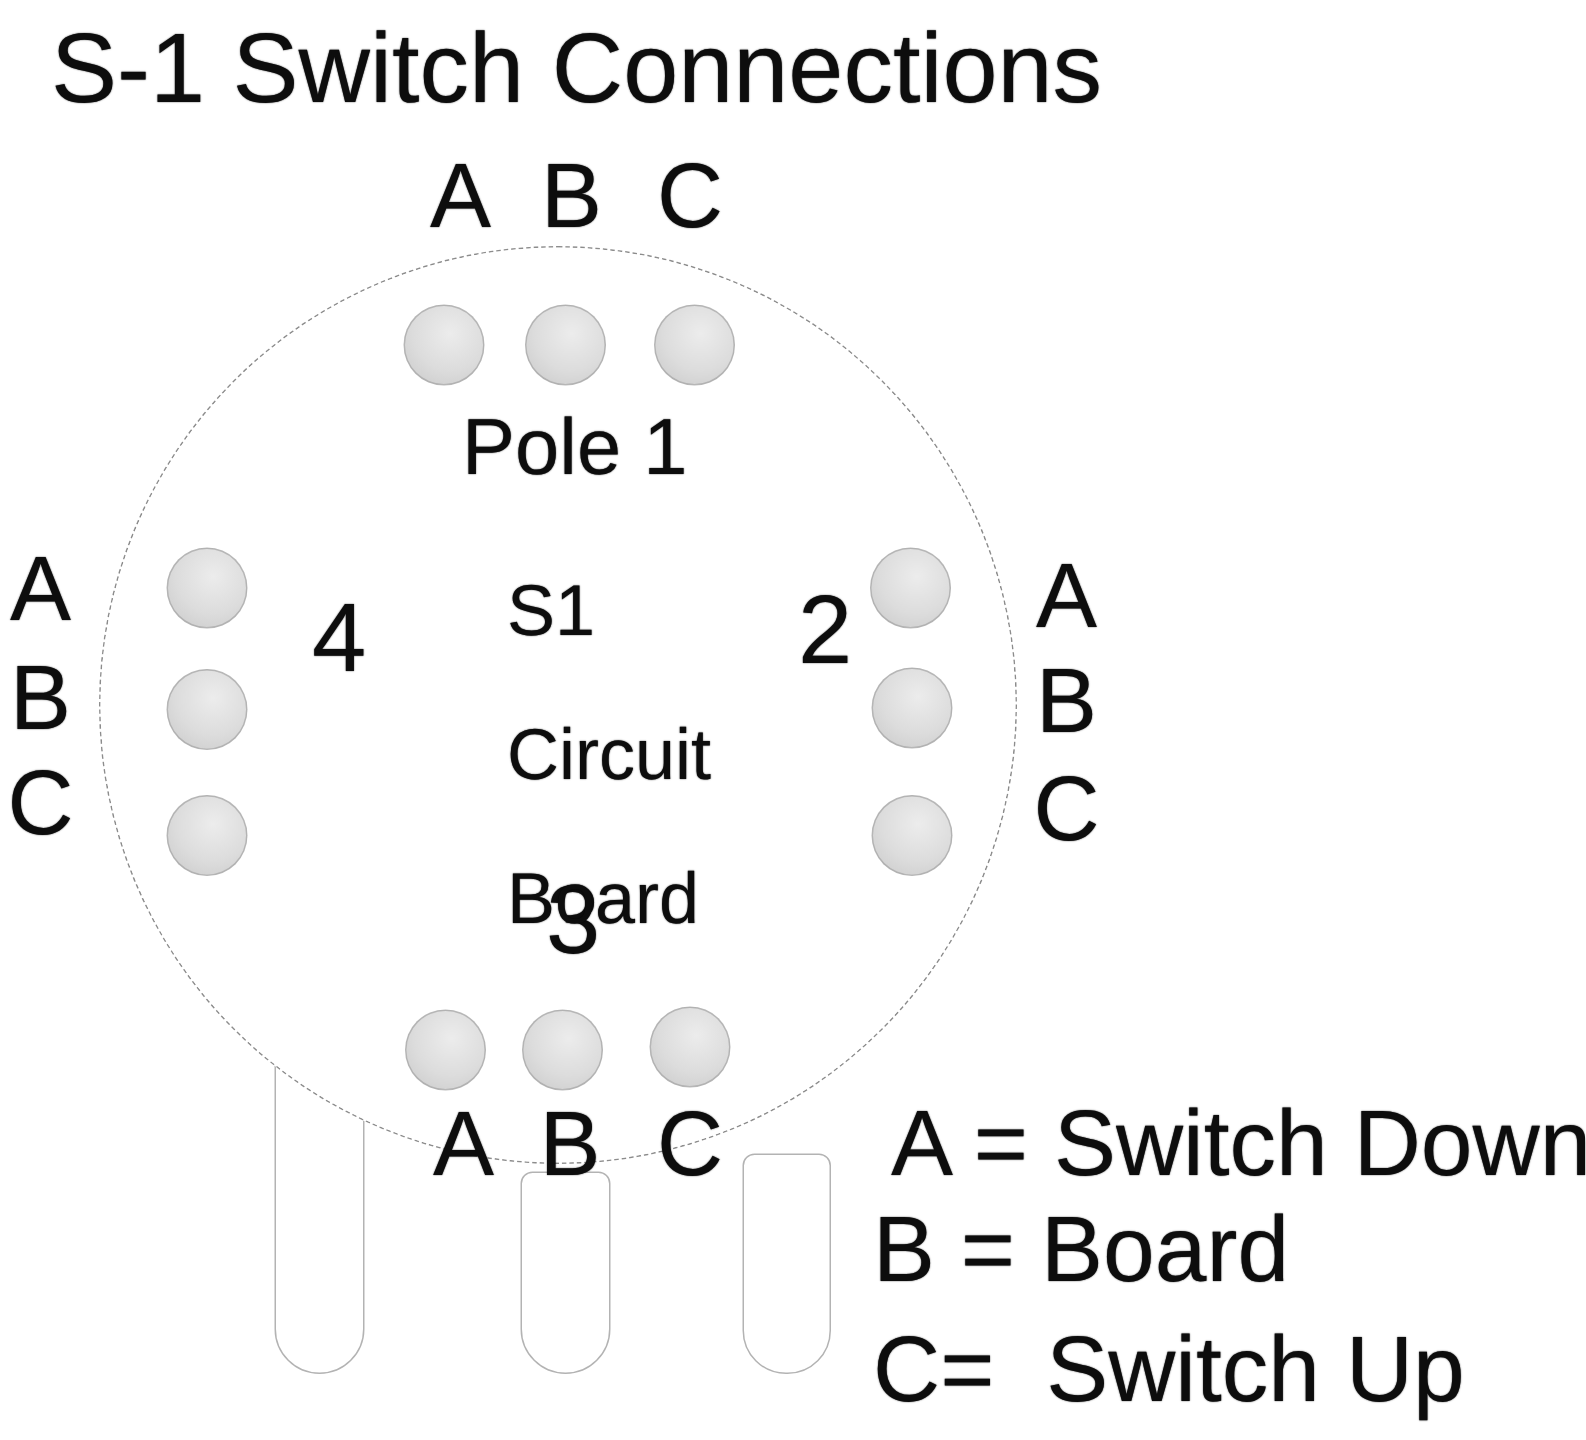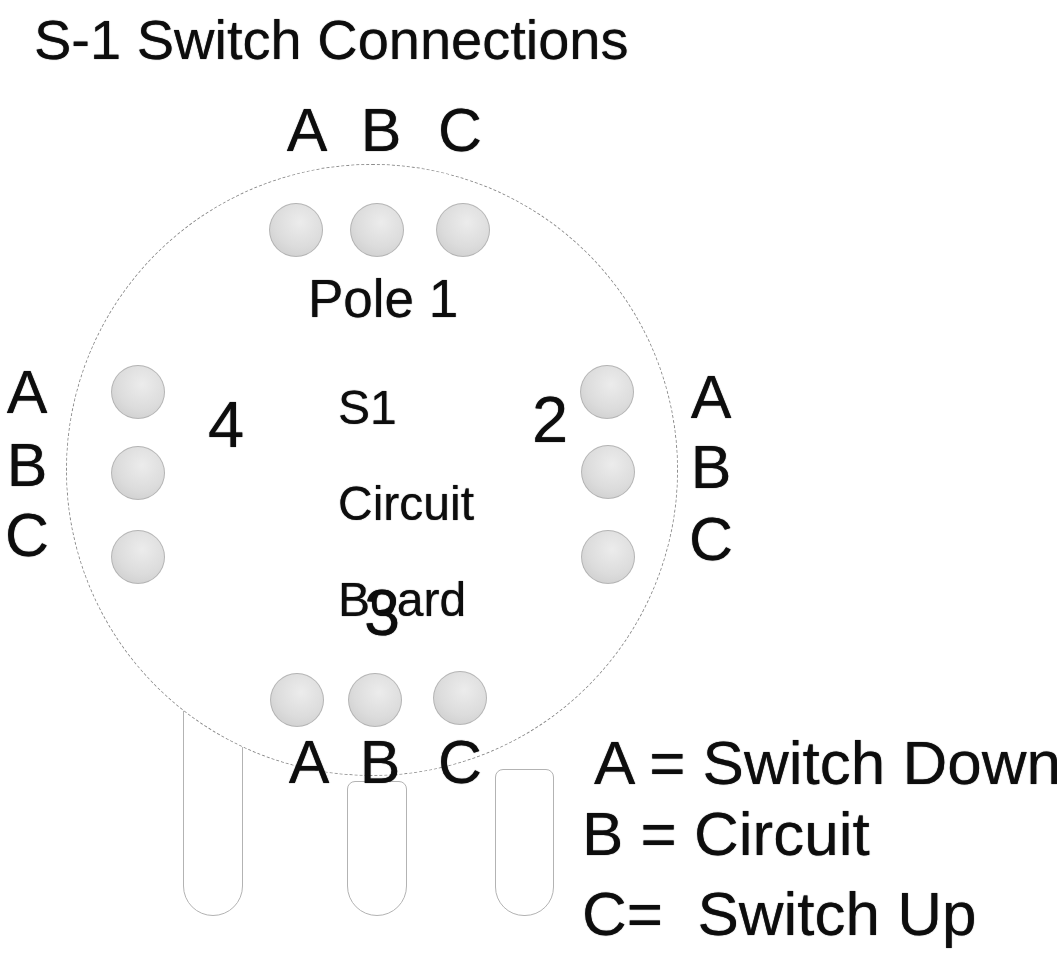--- a/index.html
+++ b/index.html
@@ -19,21 +19,21 @@
   .txt {
     position: absolute;
     line-height: 1;
     white-space: pre;
     color: #0d0d0d;
     text-shadow: 0 0 1px rgba(0,0,0,0.85);
   }
   .title {
     left: 34px;
     top: 12px;
-    font-size: 56px;
+    font-size: 66px;
     letter-spacing: 0px;
     z-index: 3;
   }
   
   .body-circle {
     position: absolute;
     left: 66px;
     top: 164px;
     width: 612px;
     height: 612px;
@@ -167,16 +167,16 @@
   <div class="pad pad-b-c"></div>
   <div class="txt lbl lbl-b-a">A</div>
   <div class="txt lbl lbl-b-b">B</div>
   <div class="txt lbl lbl-b-c">C</div>
 
   <div class="txt board-text"><span>S1</span><br>
 <span>Circuit</span><br>
 <span>Board</span></div>
 
   <div class="txt legend-line legend-a">A = Switch Down</div>
-  <div class="txt legend-line legend-b">B = Circuit</div>
+  <div class="txt legend-line legend-b">B = Board</div>
   <div class="txt legend-line legend-c">C=  Switch Up</div>
 
 </div>
 
 </body></html>

